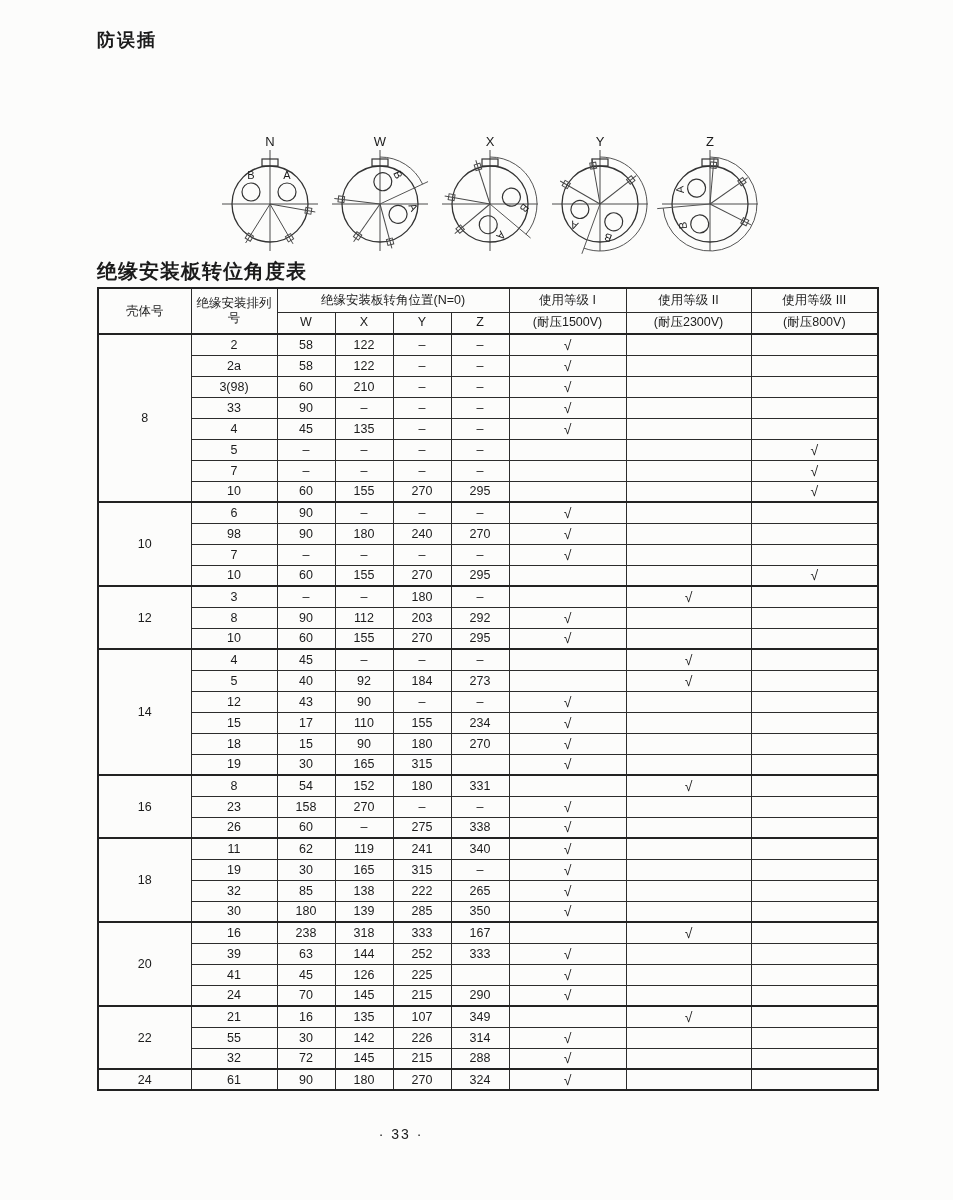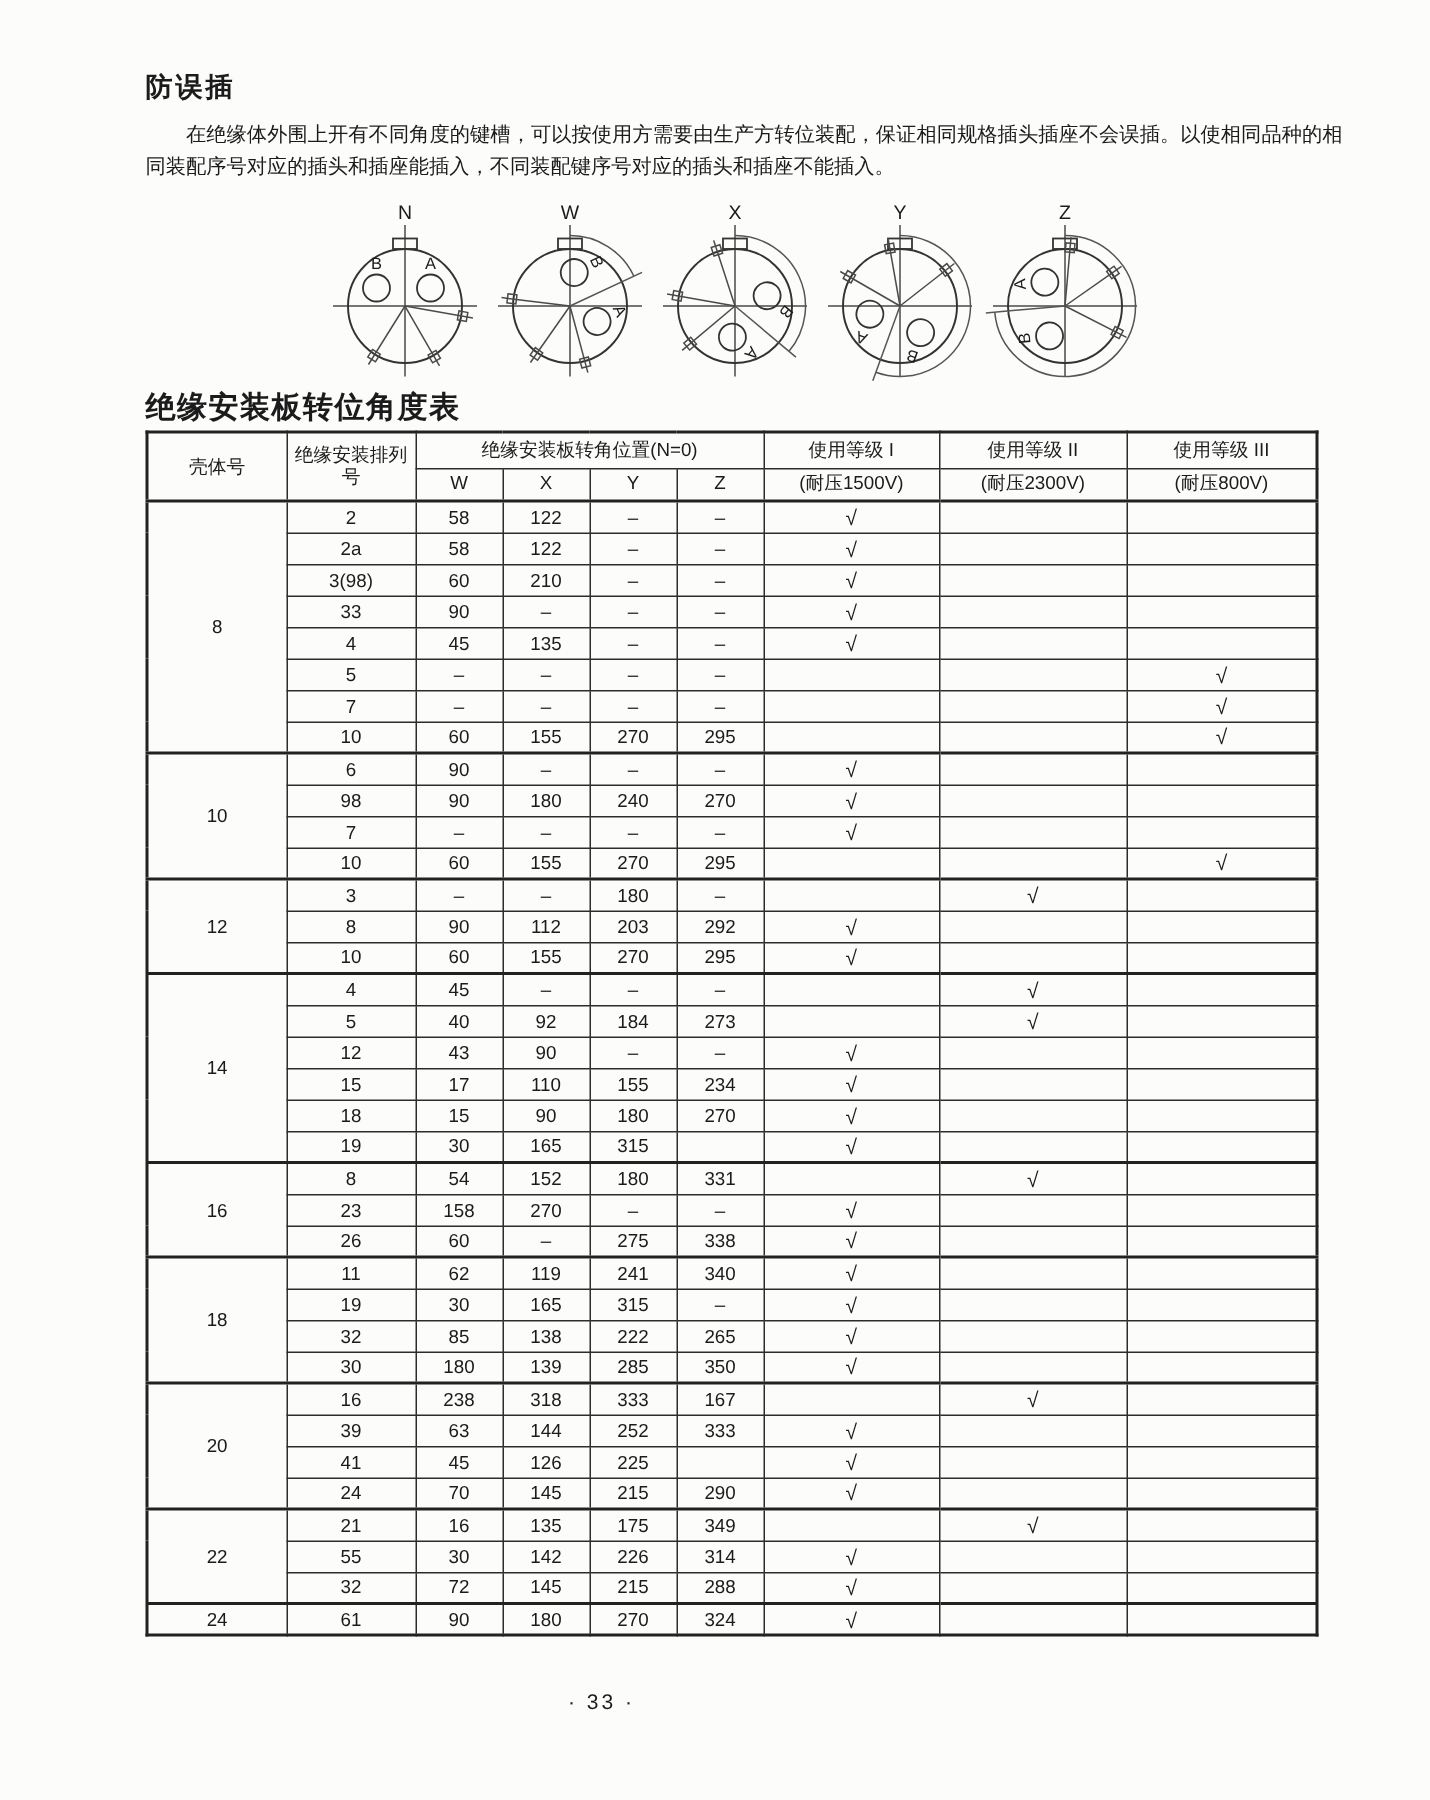--- a/index.html
+++ b/index.html
@@ -2,21 +2,21 @@
 <html><head>
 <meta charset="utf-8">
 <style>
   * { margin:0; padding:0; box-sizing:border-box; }
   html,body { width:953px; height:1200px; }
   body {
     background:#fcfcfb; color:#1b1b1b;
     font-family:"Liberation Sans","DejaVu Sans",sans-serif;
     position:relative; overflow:hidden;
   }
-  .content { position:absolute; left:97px; top:46px; width:798px;font-family:Liberation Mono, monospace; }
+  .content { position:absolute; left:97px; top:28px; width:798px; }
   .doc-title { font-size:18px; font-weight:bold; letter-spacing:2px; }
   .intro { margin-top:11px; font-size:13.5px; line-height:21px; text-align:justify; text-indent:2em; }
   .list-line { font-size:13.5px; line-height:21px; }
   .diagrams { position:absolute; left:216px; top:134px; display:flex; gap:2px; }
   .diagrams svg { display:block; }
   .table-title { position:absolute; left:97px; top:258px; font-size:20px; font-weight:bold; letter-spacing:1px; }
   table.angle-table {
     position:absolute; left:97px; top:287px;
     border-collapse:collapse; table-layout:fixed; width:780px;
     border:2px solid #222;
@@ -35,21 +35,20 @@
   .angle-table td.grade-cell { font-size:14px; }
   .arr-head { line-height:14px; padding:0 8px; }
   .footer { position:absolute; left:0; top:1126px; width:802px; text-align:center;
             font-size:14px; letter-spacing:2px; color:#1b1b1b; }
 </style>
 </head>
 <body>
 
 <div class="content">
   <div class="doc-title">防误插</div>
-  <p class="intro">在绝缘体外围上开有不同角度的键槽，可以按使用方需要由生产方转位装配，保证相同规格插头插座不会误插。以使相同品种的相同装配序号对应的插头和插座能插入，不同装配键序号对应的插头和插座不能插入。</p>
 </div>
 
 <div class="diagrams">
     <svg width="108" height="120" viewBox="0 0 108 120">
       <text x="54" y="12" text-anchor="middle" font-size="13" fill="#1b1b1b">N</text>
       <line x1="54" y1="16" x2="54" y2="117" stroke="#4a4a4a" stroke-width="1"></line>
       <line x1="6" y1="70" x2="102" y2="70" stroke="#4a4a4a" stroke-width="1"></line>
       <circle cx="54" cy="70" r="38" fill="none" stroke="#333" stroke-width="1.3"></circle>
       <rect x="46" y="25" width="16" height="7" fill="none" stroke="#333" stroke-width="1.2"></rect>
       <g transform="rotate(0 54 70)">
@@ -510,21 +509,21 @@
         <td>290</td>
         <td class="grade-cell">√</td>
         <td class="grade-cell"></td>
         <td class="grade-cell"></td>
       </tr>
       <tr class="group-start">
         <td rowspan="3" class="shell-cell">22</td>
         <td>21</td>
         <td>16</td>
         <td>135</td>
-        <td>175</td>
+        <td>107</td>
         <td>349</td>
         <td class="grade-cell"></td>
         <td class="grade-cell">√</td>
         <td class="grade-cell"></td>
       </tr>
       <tr>
         <td>55</td>
         <td>30</td>
         <td>142</td>
         <td>226</td>

